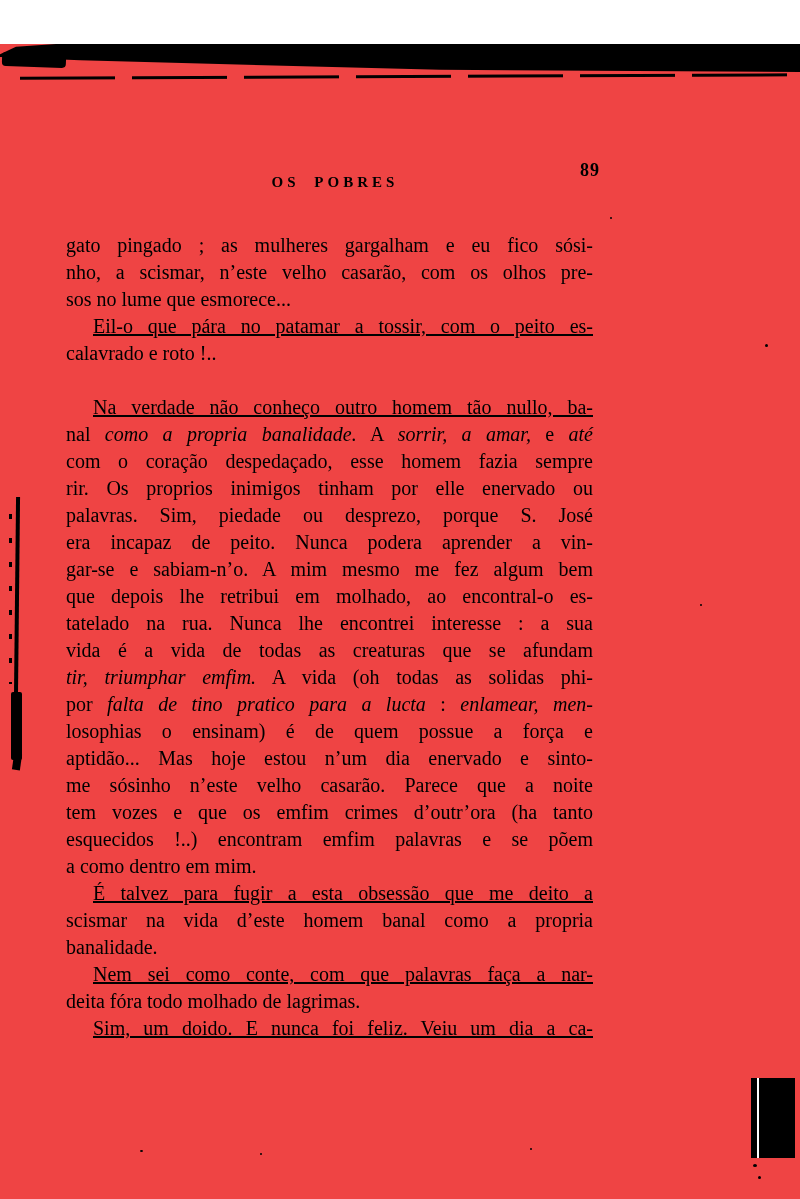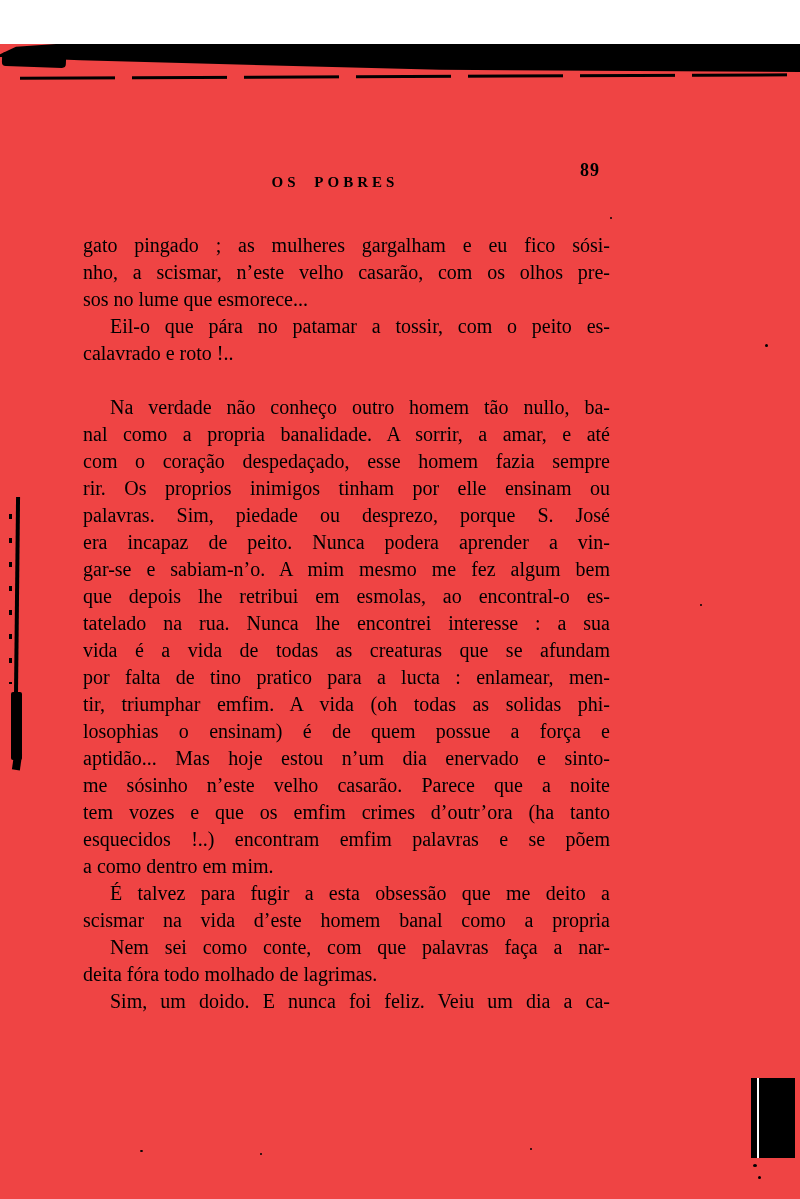--- a/index.html
+++ b/index.html
@@ -19,28 +19,28 @@
     font-size:15px;font-weight:bold;
     letter-spacing:4px;word-spacing:7px;
   }
   .page-number{
     position:absolute;top:116px;left:555px;width:45px;
     text-align:right;
     font-size:18px;font-weight:bold;letter-spacing:1px;
   }
   
   .body-text{
-    position:absolute;top:188px;left:83px;width:527px;
+    position:absolute;top:188px;left:66px;width:527px;
     font-size:20px;line-height:27px;
   }
   .line{height:27px;overflow:visible;text-align:left;}
   .line.just{text-align:justify;text-align-last:justify;}
-  .line.indent{text-indent:27px;}
+  .line.indent{text-indent:27px;text-decoration:underline;}
   .spacer{height:27px;}
-  .i{}
+  .i{font-style:italic;}
   
   .artifact{position:absolute;background:#000;}
   .top-bar{
     left:0;top:0;width:800px;height:34px;
     clip-path:polygon(0% 30%, 2% 8%, 7% 0%, 100% 0%, 100% 82%, 55% 76%, 10% 48%, 0% 38%);
   }
   .top-blob{
     left:2px;top:9px;width:64px;height:14px;
     border-radius:4px;transform:rotate(2deg);
   }
@@ -97,35 +97,36 @@
   <div class="body-text" id="body-text">
       <div class="line just"><span>gato pingado ; as mulheres gargalham e eu fico sósi-</span></div>
       <div class="line just"><span>nho, a scismar, n’este velho casarão, com os olhos pre-</span></div>
       <div class="line"><span>sos no lume que esmorece...</span></div>
       <div class="line just indent"><span>Eil-o que pára no patamar a tossir, com o peito es-</span></div>
       <div class="line"><span>calavrado e roto !..</span></div>
       <div class="spacer"></div>
       <div class="line just indent"><span>Na verdade não conheço outro homem tão nullo, ba-</span></div>
       <div class="line just"><span>nal </span><span class="i">como a propria banalidade.</span><span> A </span><span class="i">sorrir, a amar,</span><span> e </span><span class="i">até</span></div>
       <div class="line just"><span>com o coração despedaçado, esse homem fazia sempre</span></div>
-      <div class="line just"><span>rir. Os proprios inimigos tinham por elle ensinam ou</span></div>
+      <div class="line just"><span>rir. Os proprios inimigos tinham por elle enervado ou</span></div>
       <div class="line just"><span>palavras. Sim, piedade ou desprezo, porque S. José</span></div>
       <div class="line just"><span>era incapaz de peito. Nunca podera aprender a vin-</span></div>
       <div class="line just"><span>gar-se e sabiam-n’o. A mim mesmo me fez algum bem</span></div>
-      <div class="line just"><span>que depois lhe retribui em esmolas, ao encontral-o es-</span></div>
+      <div class="line just"><span>que depois lhe retribui em molhado, ao encontral-o es-</span></div>
       <div class="line just"><span>tatelado na rua. Nunca lhe encontrei interesse : a sua</span></div>
       <div class="line just"><span>vida é a vida de todas as creaturas que se afundam</span></div>
+      <div class="line just"><span class="i">tir, triumphar emfim.</span><span> A vida (oh todas as solidas phi-</span></div>
       <div class="line just"><span>por </span><span class="i">falta de tino pratico para a lucta</span><span> : </span><span class="i">enlamear, men-</span></div>
-      <div class="line just"><span class="i">tir, triumphar emfim.</span><span> A vida (oh todas as solidas phi-</span></div>
       <div class="line just"><span>losophias o ensinam) é de quem possue a força e</span></div>
       <div class="line just"><span>aptidão... Mas hoje estou n’um dia enervado e sinto-</span></div>
       <div class="line just"><span>me sósinho n’este velho casarão. Parece que a noite</span></div>
       <div class="line just"><span>tem vozes e que os emfim crimes d’outr’ora (ha tanto</span></div>
       <div class="line just"><span>esquecidos !..) encontram emfim palavras e se põem</span></div>
       <div class="line"><span>a como dentro em mim.</span></div>
       <div class="line just indent"><span>É talvez para fugir a esta obsessão que me deito a</span></div>
       <div class="line just"><span>scismar na vida d’este homem banal como a propria</span></div>
+      <div class="line"><span>banalidade.</span></div>
       <div class="line just indent"><span>Nem sei como conte, com que palavras faça a nar-</span></div>
       <div class="line"><span>deita fóra todo molhado de lagrimas.</span></div>
       <div class="line just indent"><span>Sim, um doido. E nunca foi feliz. Veiu um dia a ca-</span></div>
     </div>
 
 </div>
 
 </body></html>

